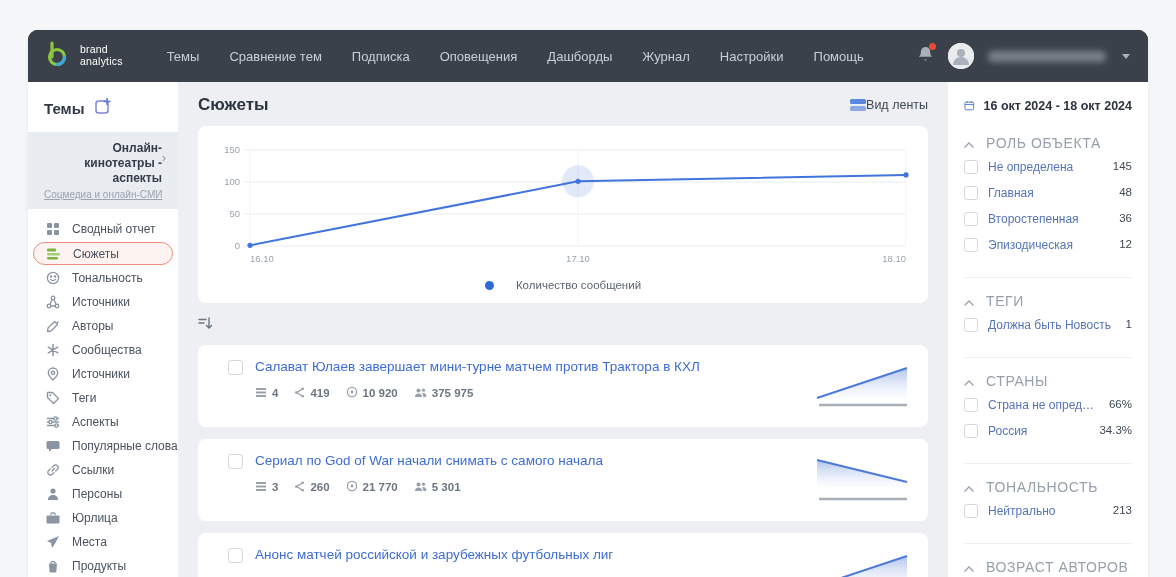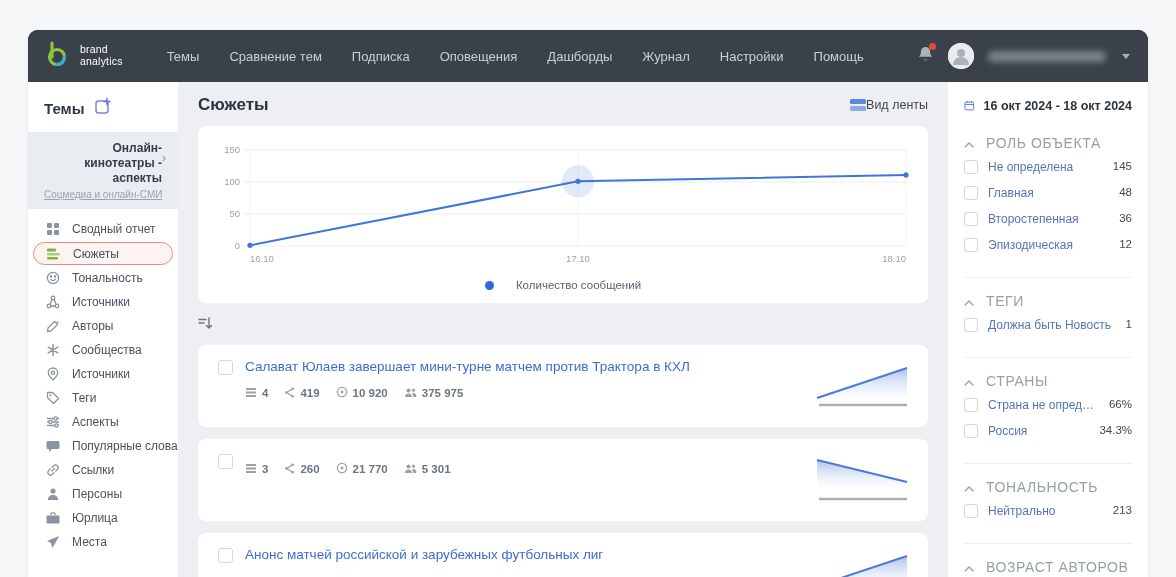--- a/index.html
+++ b/index.html
@@ -54,21 +54,21 @@
   .main-title { font-size:17px; font-weight:bold; color:#2c3440; flex:1; }
   .view-btn { display:flex; align-items:center; gap:0; cursor:pointer; }
   .view-btn span { font-size:12.5px; color:#3f4854; }
   .chart-card { background:#fff; border-radius:8px; padding:12px 12px 8px; }
   .legend-row { display:flex; align-items:center; justify-content:center; gap:22px; padding:9px 0 4px; }
   .legend-dot { width:9px; height:9px; border-radius:50%; background:#2f6bd8; }
   .legend-lbl { font-size:11.5px; color:#5a6472; }
   .sort-row { display:flex; align-items:center; gap:8px; margin:13px 0 11px; }
   .sort-pill { font-size:12px; color:#414b58; padding:5px 12px; border-radius:14px; cursor:pointer; }
   .sort-pill.sel { background:#e2e5e9; }
-  .story-card { background:#fff; border-radius:8px; padding:13px 18px 13px 20px; margin-bottom:12px;
+  .story-card { background:#fff; border-radius:8px; padding:13px 18px 13px 30px; margin-bottom:12px;
     display:flex; align-items:flex-start; gap:12px; min-height:74px; }
   .cbx { width:15px; height:15px; border:1.5px solid #d2d8de; border-radius:3px; background:#fff;
     margin-top:2px; flex:0 0 15px; cursor:pointer; }
   .story-body { flex:1; min-width:0; }
   .story-title { font-size:13.5px; color:#3d6cd3; cursor:pointer; line-height:1.3; }
   .story-stats { display:flex; align-items:center; gap:16px; margin-top:8px; }
   .stat { display:flex; align-items:center; gap:5px; }
   .stat .v { font-size:11.5px; font-weight:bold; color:#6b7582; }
   .spark { flex:0 0 95px; margin-top:2px; }
 
@@ -284,20 +284,29 @@
             </span>
             <span class="lbl">Юрлица</span>
           </div>
           <div class="menu-item">
             <span class="mi-icon">
               <svg width="14" height="14" viewBox="0 0 14 14">
                 <path d="M13 1 L1 6 l4 2 1 5 2.5-3.5 L13 1 Z" fill="#8b94a3"></path>
               </svg>
             </span>
             <span class="lbl">Места</span>
+          </div>
+          <div class="menu-item">
+            <span class="mi-icon">
+              <svg width="14" height="14" viewBox="0 0 14 14">
+                <path d="M3 4.5 h8 l-.6 8 a1 1 0 0 1-1 1 H4.6 a1 1 0 0 1-1-1 Z" fill="#8b94a3"></path>
+                <path d="M4.8 4.5 a2.2 2.2 0 0 1 4.4 0" fill="none" stroke="#8b94a3" stroke-width="1.3"></path>
+              </svg>
+            </span>
+            <span class="lbl">Продукты</span>
           </div>
         </nav>
     </aside>
 
     <main class="main">
       <div class="main-hdr">
         <div class="main-title">Сюжеты</div>
         <div class="view-btn">
           <svg width="16" height="13" viewBox="0 0 16 13">
             <rect x="0" y="0" width="16" height="5" rx="1.5" fill="#5b87e0"></rect>
@@ -397,20 +406,21 @@
     </linearGradient>
                 </defs>
     <polygon points="2,38 92,8 92,38" fill="url(#g0)"></polygon>
     <polyline points="2,38 92,8" fill="none" stroke="#4d79d8" stroke-width="2"></polyline>
     <line x1="4" y1="45" x2="92" y2="45" stroke="#a7aeb8" stroke-width="2.4"></line>
   </svg></div>
           </div>
           <div class="story-card">
             <span class="cbx"></span>
             <div class="story-body">
+              <div class="story-title">Сериал по God of War начали снимать с самого начала</div>
               <div class="story-stats">
                 <span class="stat">
                   <span><svg width="12" height="11" viewBox="0 0 12 11">
                       <g fill="#99a1ac">
                         <rect x="1" y="1" width="10" height="2"></rect>
                         <rect x="1" y="4.5" width="10" height="2"></rect>
                         <rect x="1" y="8" width="10" height="2"></rect>
                       </g>
                     </svg></span>
                   <span class="v">3</span>

